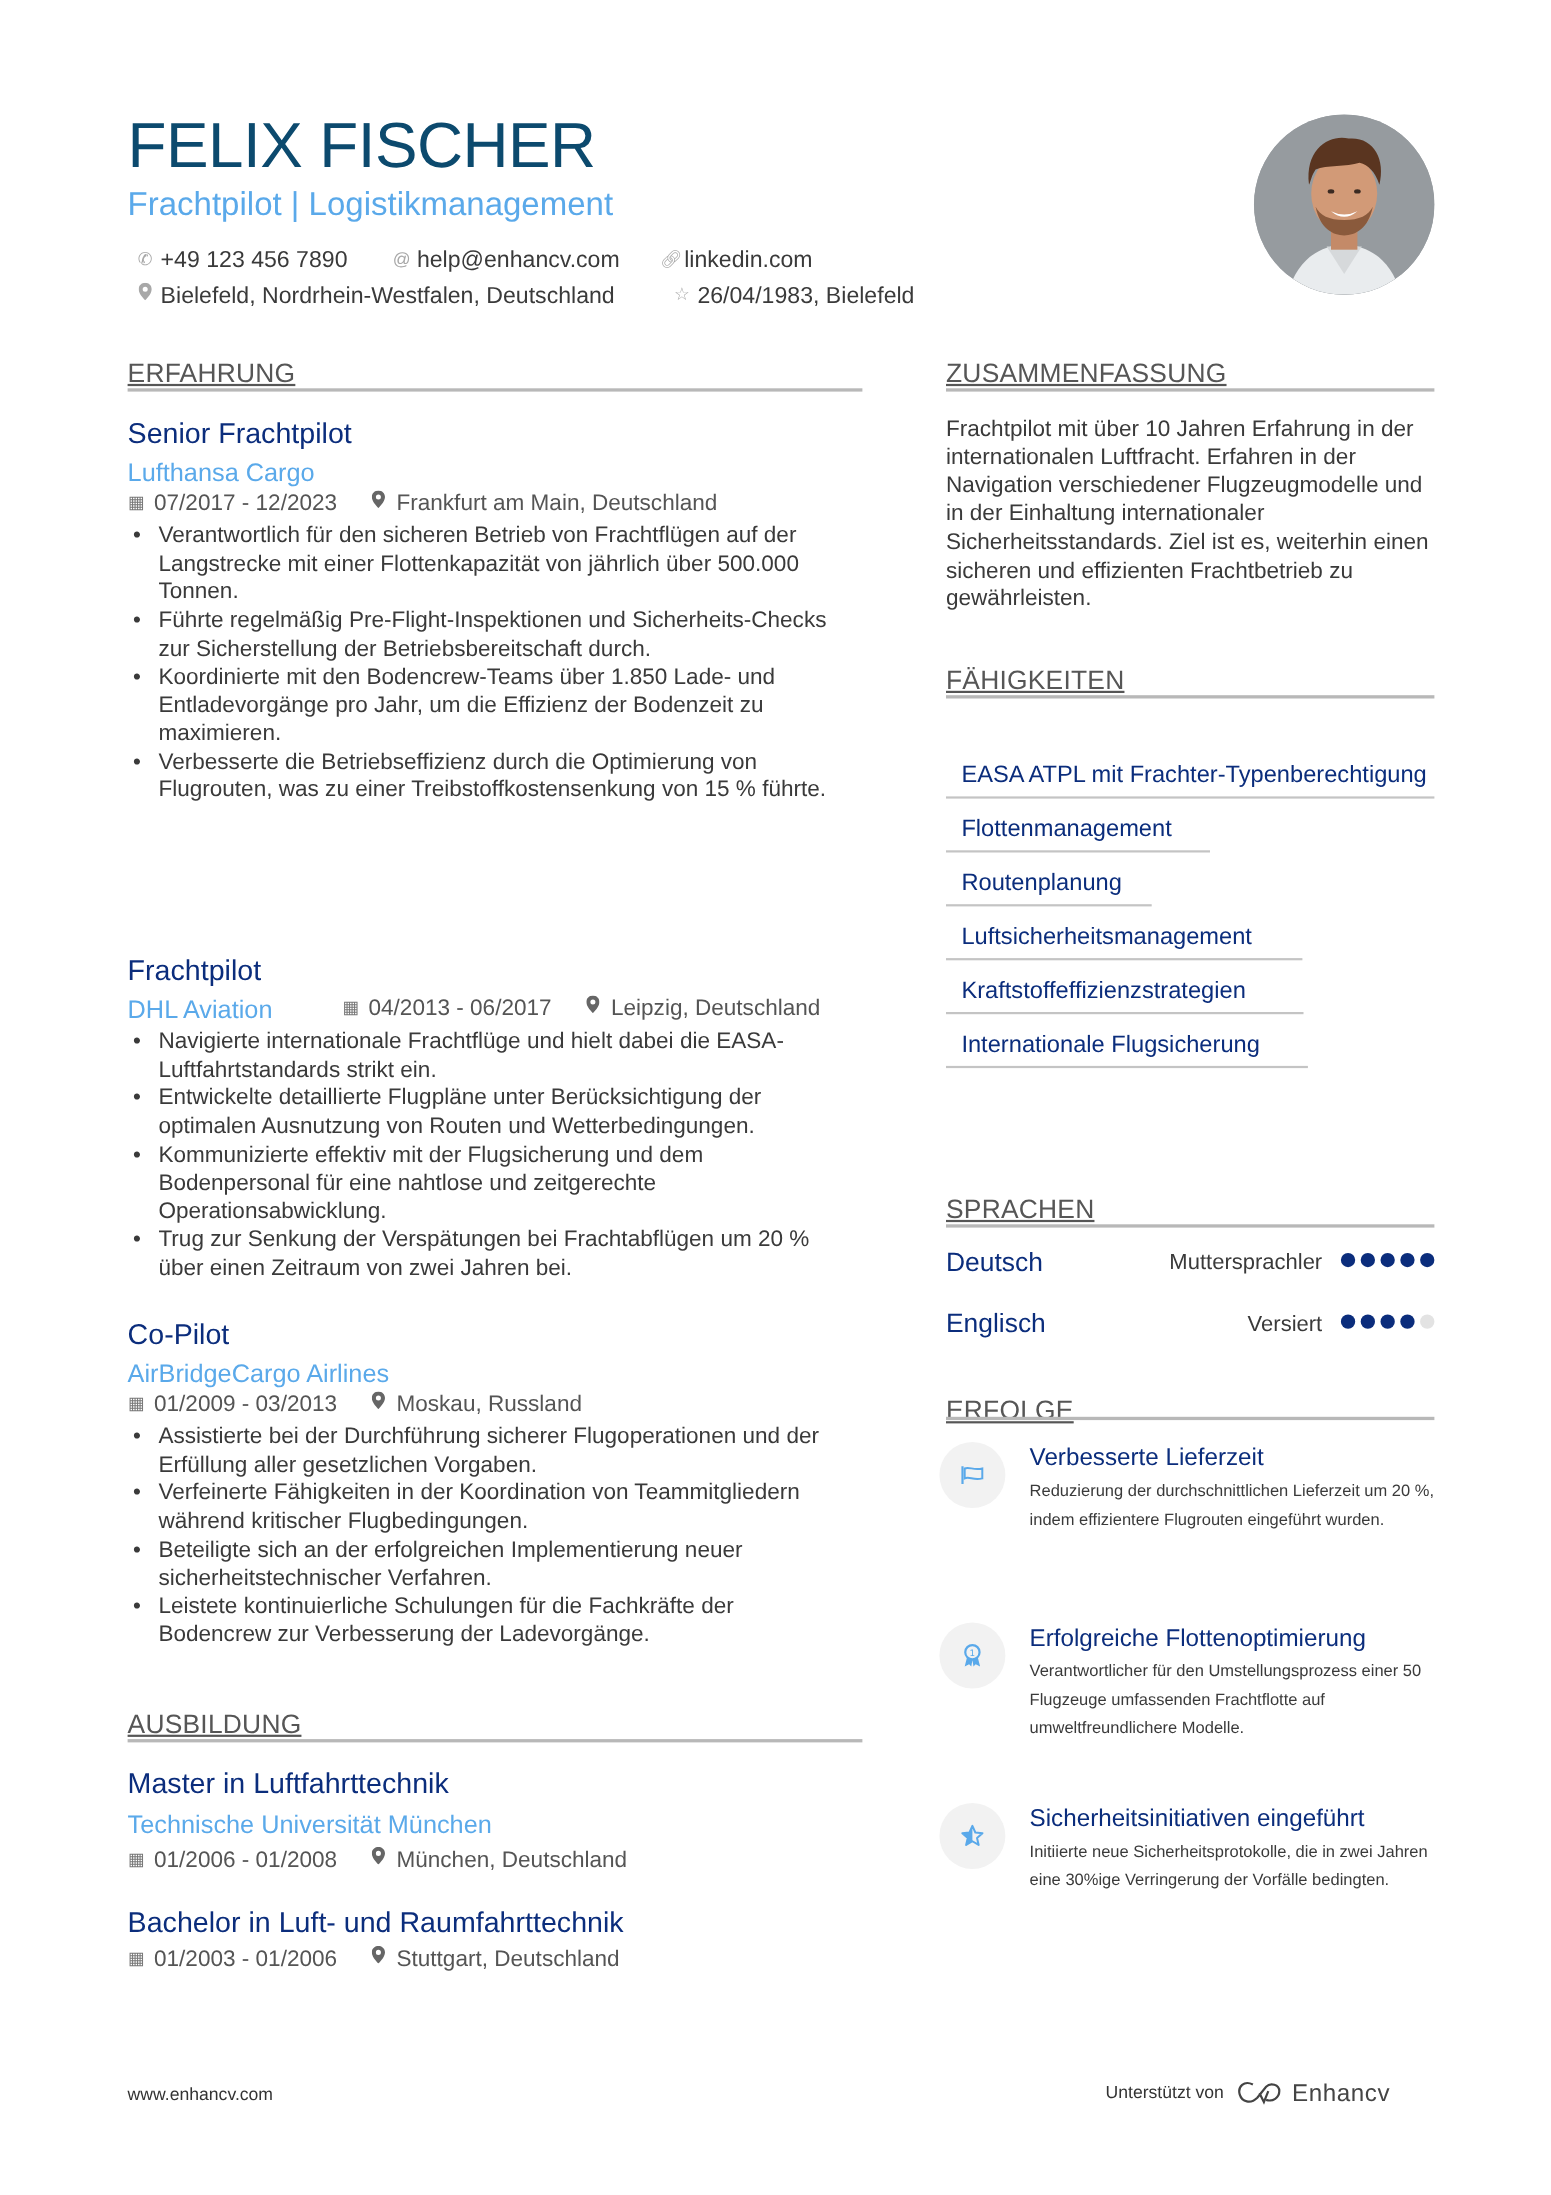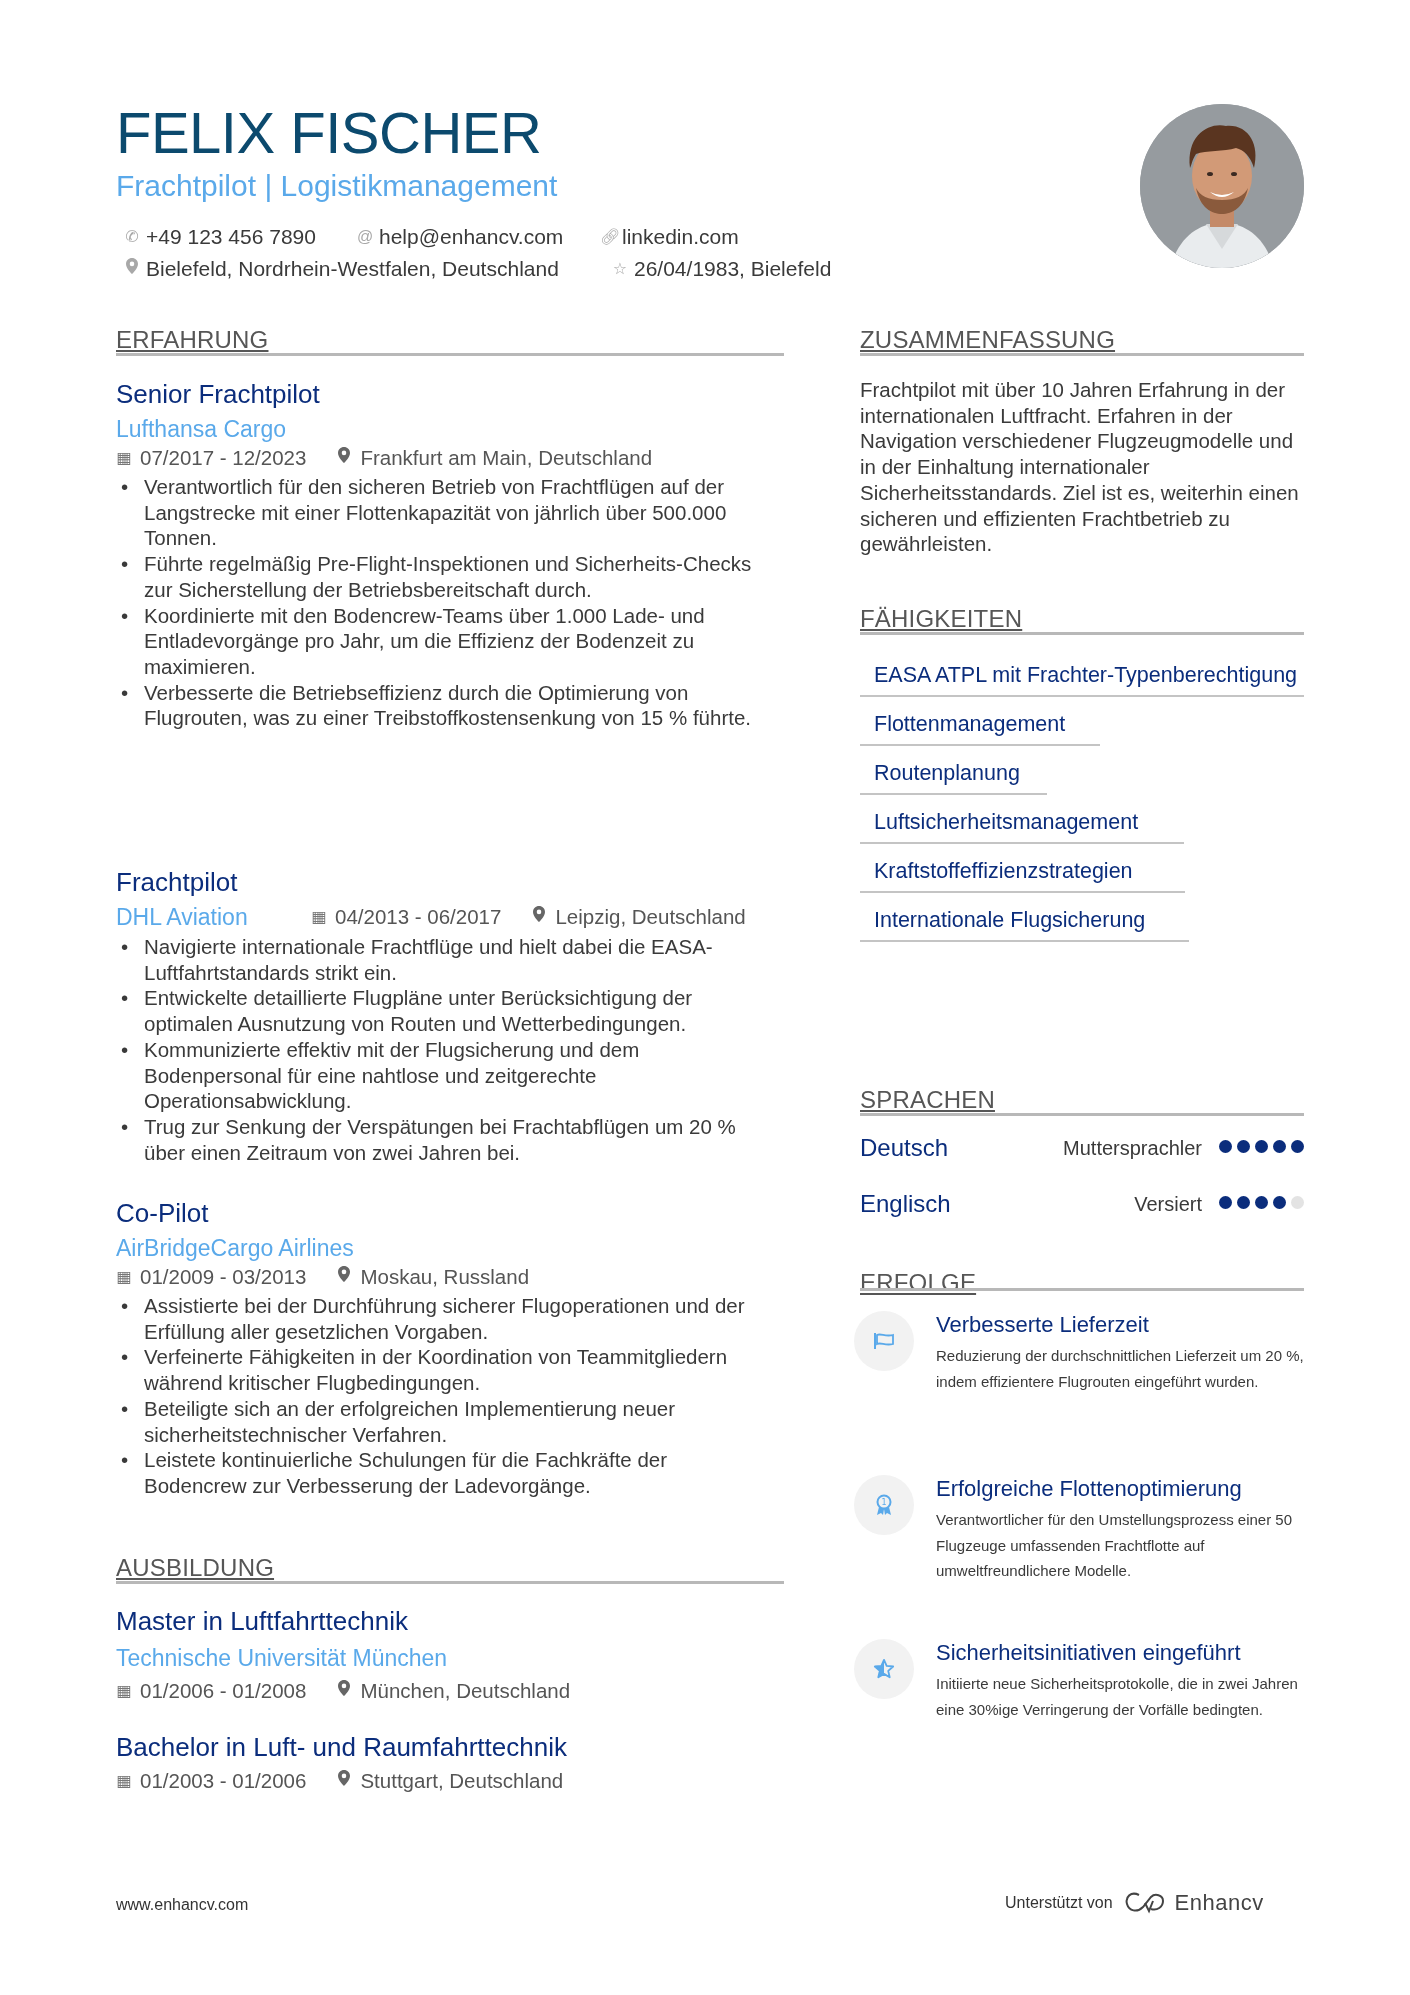--- a/index.html
+++ b/index.html
@@ -103,21 +103,21 @@
     <span>07/2017 - 12/2023</span>
     <span class="gap"></span>
     <span class="mi"><svg width="12" height="16" viewBox="0 0 12 16">
           <path d="M6 0C2.7 0 0 2.6 0 5.9 0 10.3 6 16 6 16s6-5.7 6-10.1C12 2.6 9.3 0 6 0zm0 8.2a2.3 2.3 0 1 1 0-4.6 2.3 2.3 0 0 1 0 4.6z" fill="#666"></path>
         </svg></span>
     <span>Frankfurt am Main, Deutschland</span>
   </div>
   <ul class="bul" style="margin-top:2px; width:640px;">
     <li>Verantwortlich für den sicheren Betrieb von Frachtflügen auf der Langstrecke mit einer Flottenkapazität von jährlich über 500.000 Tonnen.</li>
     <li>Führte regelmäßig Pre-Flight-Inspektionen und Sicherheits-Checks zur Sicherstellung der Betriebsbereitschaft durch.</li>
-    <li>Koordinierte mit den Bodencrew-Teams über 1.000 Lade- und Entladevorgänge pro Jahr, um die Effizienz der Bodenzeit zu maximieren.</li>
+    <li>Koordinierte mit den Bodencrew-Teams über 1.850 Lade- und Entladevorgänge pro Jahr, um die Effizienz der Bodenzeit zu maximieren.</li>
     <li>Verbesserte die Betriebseffizienz durch die Optimierung von Flugrouten, was zu einer Treibstoffkostensenkung von 15 % führte.</li>
   </ul>
 </div>
 
 <div class="abs" style="left:116px; top:866px; width:668px;">
   <div class="job-title">Frachtpilot</div>
   <div style="display:flex; align-items:center; margin-top:4px;">
     <div class="company" style="width:195px;">DHL Aviation</div>
     <div class="meta">
       <span class="mi">▦</span>
@@ -188,21 +188,21 @@
 </div>
 
 <div class="abs sec-title" style="left:860px; top:328px;">ZUSAMMENFASSUNG</div>
 <div class="abs rule" style="left:860px; top:353px; width:444px;"></div>
 <div class="abs summary" style="left:860px; top:377px; width:450px;">Frachtpilot mit über 10 Jahren Erfahrung in der internationalen Luftfracht. Erfahren in der Navigation verschiedener Flugzeugmodelle und in der Einhaltung internationaler Sicherheitsstandards. Ziel ist es, weiterhin einen sicheren und effizienten Frachtbetrieb zu gewährleisten.</div>
 
 <div class="abs sec-title" style="left:860px; top:607px;">FÄHIGKEITEN</div>
 <div class="abs rule" style="left:860px; top:632px; width:444px;"></div>
 
 <div class="abs" style="left:860px; top:662px; width:444px;">
-  <div style="margin-bottom:14px;"><span class="skill" style="width:444px;">EASA ATPL mit Frachter-Typenberechtigung</span></div>
+  <div style="margin-bottom:14px;margin-top:29px;"><span class="skill" style="width:444px;">EASA ATPL mit Frachter-Typenberechtigung</span></div>
   <div style="margin-bottom:14px;"><span class="skill" style="width:240px;">Flottenmanagement</span></div>
   <div style="margin-bottom:14px;"><span class="skill" style="width:187px;">Routenplanung</span></div>
   <div style="margin-bottom:14px;"><span class="skill" style="width:324px;">Luftsicherheitsmanagement</span></div>
   <div style="margin-bottom:14px;"><span class="skill" style="width:325px;">Kraftstoffeffizienzstrategien</span></div>
   <div><span class="skill" style="width:329px;">Internationale Flugsicherung</span></div>
 </div>
 
 <div class="abs sec-title" style="left:860px; top:1088px;">SPRACHEN</div>
 <div class="abs rule" style="left:860px; top:1113px; width:444px;"></div>
 

